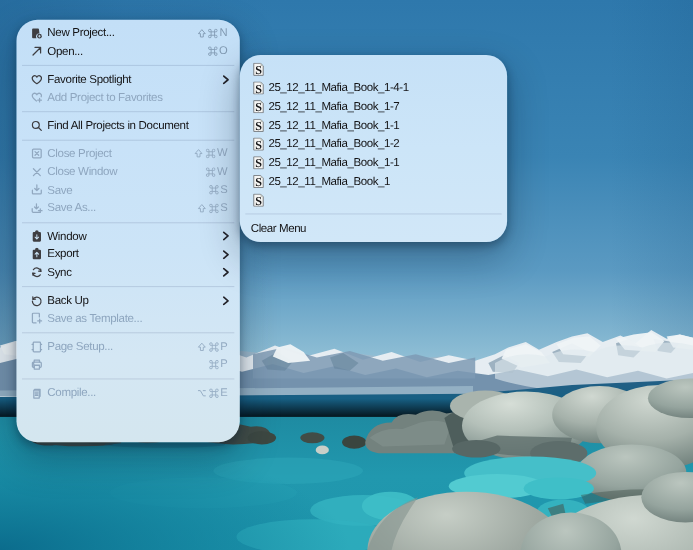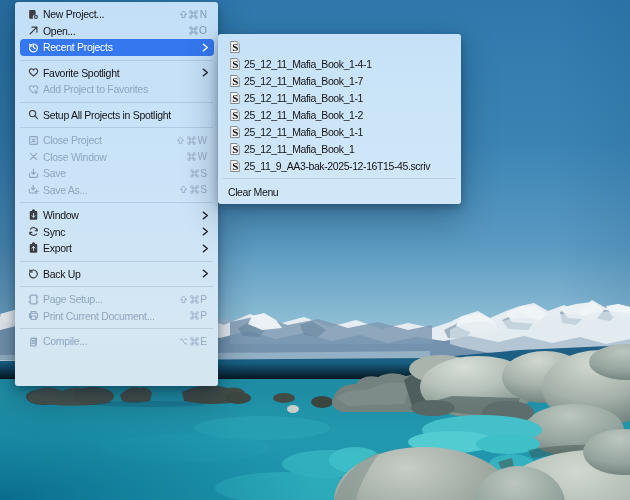--- a/index.html
+++ b/index.html
@@ -1,21 +1,21 @@
 <!DOCTYPE html>
 <html><head>
 <meta charset="utf-8">
 <style>
   html,body{margin:0;padding:0;}
   body{width:630px;height:500px;overflow:hidden;position:relative;
        font-family:"Liberation Sans", sans-serif;}
   #bg{position:absolute;left:0;top:0;width:630px;height:500px;}
-  .menu{position:absolute;border-radius:3px;
+  .menu{position:absolute;border-radius:19px;
         box-shadow:0 3px 8px rgba(5,25,45,.35),0 14px 36px rgba(5,25,45,.33);
-        font-size:10.5px;color:#141416;}
+        font-size:10.5px;color:#141416;margin-top:16px;}
   #m1{left:15px;top:2px;width:203px;height:384px;letter-spacing:-0.3px;
       background:linear-gradient(180deg,#c3dff7 0%,#c8e2f8 30%,#cce4f7 55%,#d4e7f4 80%,#d4e6ef 100%);}
   #m2{left:218px;top:34px;width:243px;height:170px;letter-spacing:-0.4px;
       background:linear-gradient(180deg,#c6e1f7 0%,#cce5f8 50%,#d1e7f8 100%);}
   .pad{padding-top:4px;}
   .row{height:16.5px;display:flex;align-items:center;position:relative;}
   .row>*{position:relative;}
   .row .ic{width:15px;margin-left:11px;display:flex;justify-content:center;align-items:center;flex:none;color:#3e3e42;}
   .dis .ic{color:#91a8c0;}
   .sel .ic{color:#fff;}
@@ -225,159 +225,157 @@
       </div>
       <div class="lb">Open...</div>
       <div class="sp"></div>
       <div class="sc">
         <svg class="gl" width="9" height="9" viewBox="0 0 11 11">
           <path d="M3.6,3.6 H7.4 V7.4 H3.6 Z M3.6,3.6 H2.4 A1.45,1.45 0 1 1 3.6,2.4 Z M7.4,3.6 V2.4 A1.45,1.45 0 1 1 8.6,3.6 Z M7.4,7.4 H8.6 A1.45,1.45 0 1 1 7.4,8.6 Z M3.6,7.4 V8.6 A1.45,1.45 0 1 1 2.4,7.4 Z" fill="none" stroke="currentColor" stroke-width="0.95"></path>
         </svg> 
         <span>O</span>
       </div>
     </div>
-  <div class="row sel">
-      <div class="hl"></div>
-      <div class="ic">
-        <svg class="gl" width="11" height="11" viewBox="0 0 12 12">
-          <path d="M2.0,2.2 L2.2,4.6 L4.6,4.4" fill="none" stroke="currentColor" stroke-width="1.25" stroke-linecap="round" stroke-linejoin="round"></path>
-          <path d="M2.2,4.4 A4.3,4.3 0 1 1 1.7,6.0" fill="none" stroke="currentColor" stroke-width="1.25" stroke-linecap="round" stroke-linejoin="round"></path>
-          <path d="M6,3.6 V6.1 L7.8,7.2" fill="none" stroke="currentColor" stroke-width="1.25" stroke-linecap="round" stroke-linejoin="round"></path>
-        </svg>
-      </div>
-      <div class="lb">Recent Projects</div>
+  <div class="sep">
+      <div></div>
+    </div>
+  <div class="row">
+      <div class="ic">
+        <svg class="gl" width="11" height="11" viewBox="0 0 12 12">
+          <path d="M6,9.9 C2.2,7.4 1.0,5.2 1.6,3.5 C2.1,2.1 3.8,1.5 5.0,2.3 C5.5,2.6 5.8,3.0 6,3.4 C6.2,3.0 6.5,2.6 7.0,2.3 C8.2,1.5 9.9,2.1 10.4,3.5 C11.0,5.2 9.8,7.4 6,9.9 Z" fill="none" stroke="currentColor" stroke-width="1.25" stroke-linecap="round" stroke-linejoin="round"></path>
+        </svg>
+      </div>
+      <div class="lb">Favorite Spotlight</div>
       <div class="sp"></div>
       <div class="ar">
         <svg class="gl" width="7" height="9" viewBox="0 0 7 9">
           <path d="M1.4,1.2 L5.3,4.5 L1.4,7.8" fill="none" stroke="currentColor" stroke-width="1.5" stroke-linecap="round" stroke-linejoin="round"></path>
         </svg>
       </div>
     </div>
-  <div class="sep">
-      <div></div>
-    </div>
-  <div class="row">
-      <div class="ic">
-        <svg class="gl" width="11" height="11" viewBox="0 0 12 12">
-          <path d="M6,9.9 C2.2,7.4 1.0,5.2 1.6,3.5 C2.1,2.1 3.8,1.5 5.0,2.3 C5.5,2.6 5.8,3.0 6,3.4 C6.2,3.0 6.5,2.6 7.0,2.3 C8.2,1.5 9.9,2.1 10.4,3.5 C11.0,5.2 9.8,7.4 6,9.9 Z" fill="none" stroke="currentColor" stroke-width="1.25" stroke-linecap="round" stroke-linejoin="round"></path>
-        </svg>
-      </div>
-      <div class="lb">Favorite Spotlight</div>
+  <div class="row dis">
+      <div class="ic">
+        <svg class="gl" width="11" height="11" viewBox="0 0 12 12">
+          <path d="M5.6,9.6 C2.2,7.2 1.0,5.1 1.6,3.5 C2.1,2.1 3.8,1.5 5.0,2.3 C5.4,2.6 5.8,3.0 6,3.4 C6.2,3.0 6.5,2.6 7.0,2.3 C8.2,1.5 9.9,2.1 10.4,3.5 C10.6,4.1 10.6,4.7 10.3,5.4" fill="none" stroke="currentColor" stroke-width="1.25" stroke-linecap="round" stroke-linejoin="round"></path>
+          <path d="M8.7,7.0 V10.6 M6.9,8.8 H10.5" fill="none" stroke="currentColor" stroke-width="1.25" stroke-linecap="round" stroke-linejoin="round"></path>
+        </svg>
+      </div>
+      <div class="lb">Add Project to Favorites</div>
+    </div>
+  <div class="sep">
+      <div></div>
+    </div>
+  <div class="row">
+      <div class="ic">
+        <svg class="gl" width="11" height="11" viewBox="0 0 12 12">
+          <circle cx="5" cy="5" r="3.4" fill="none" stroke="currentColor" stroke-width="1.2"></circle>
+          <path d="M7.6,7.6 L10.4,10.4" fill="none" stroke="currentColor" stroke-width="1.25" stroke-linecap="round" stroke-linejoin="round"></path>
+        </svg>
+      </div>
+      <div class="lb">Find All Projects in Document</div>
+    </div>
+  <div class="sep">
+      <div></div>
+    </div>
+  <div class="row dis">
+      <div class="ic">
+        <svg class="gl" width="11" height="11" viewBox="0 0 12 12">
+          <path d="M1.7,2.7 A1,1 0 0 1 2.7,1.7 H9.3 A1,1 0 0 1 10.3,2.7 V9.3 A1,1 0 0 1 9.3,10.3 H2.7 A1,1 0 0 1 1.7,9.3 Z" fill="none" stroke="currentColor" stroke-width="1.25" stroke-linecap="round" stroke-linejoin="round"></path>
+          <path d="M4.2,4.2 L7.8,7.8 M7.8,4.2 L4.2,7.8" fill="none" stroke="currentColor" stroke-width="1.25" stroke-linecap="round" stroke-linejoin="round"></path>
+        </svg>
+      </div>
+      <div class="lb">Close Project</div>
+      <div class="sp"></div>
+      <div class="sc">
+        <svg class="gl" width="9" height="9" viewBox="0 0 11 11">
+          <path d="M5.5,1.2 L9.3,5.6 H7.1 V9.3 H3.9 V5.6 H1.7 Z" fill="none" stroke="currentColor" stroke-width="1"></path>
+        </svg> 
+        <svg class="gl" width="9" height="9" viewBox="0 0 11 11">
+          <path d="M3.6,3.6 H7.4 V7.4 H3.6 Z M3.6,3.6 H2.4 A1.45,1.45 0 1 1 3.6,2.4 Z M7.4,3.6 V2.4 A1.45,1.45 0 1 1 8.6,3.6 Z M7.4,7.4 H8.6 A1.45,1.45 0 1 1 7.4,8.6 Z M3.6,7.4 V8.6 A1.45,1.45 0 1 1 2.4,7.4 Z" fill="none" stroke="currentColor" stroke-width="0.95"></path>
+        </svg> 
+        <span>W</span>
+      </div>
+    </div>
+  <div class="row dis">
+      <div class="ic">
+        <svg class="gl" width="11" height="11" viewBox="0 0 12 12">
+          <path d="M2.6,2.6 L9.4,9.4 M9.4,2.6 L2.6,9.4" fill="none" stroke="currentColor" stroke-width="1.25" stroke-linecap="round" stroke-linejoin="round"></path>
+        </svg>
+      </div>
+      <div class="lb">Close Window</div>
+      <div class="sp"></div>
+      <div class="sc">
+        <svg class="gl" width="9" height="9" viewBox="0 0 11 11">
+          <path d="M3.6,3.6 H7.4 V7.4 H3.6 Z M3.6,3.6 H2.4 A1.45,1.45 0 1 1 3.6,2.4 Z M7.4,3.6 V2.4 A1.45,1.45 0 1 1 8.6,3.6 Z M7.4,7.4 H8.6 A1.45,1.45 0 1 1 7.4,8.6 Z M3.6,7.4 V8.6 A1.45,1.45 0 1 1 2.4,7.4 Z" fill="none" stroke="currentColor" stroke-width="0.95"></path>
+        </svg> 
+        <span>W</span>
+      </div>
+    </div>
+  <div class="row dis">
+      <div class="ic">
+        <svg class="gl" width="11" height="11" viewBox="0 0 12 12">
+          <path d="M6,1.2 V6.6 M3.9,4.7 L6,6.8 L8.1,4.7" fill="none" stroke="currentColor" stroke-width="1.25" stroke-linecap="round" stroke-linejoin="round"></path>
+          <path d="M1.6,6.4 V9.2 A1,1 0 0 0 2.6,10.2 H9.4 A1,1 0 0 0 10.4,9.2 V6.4" fill="none" stroke="currentColor" stroke-width="1.25" stroke-linecap="round" stroke-linejoin="round"></path>
+        </svg>
+      </div>
+      <div class="lb">Save</div>
+      <div class="sp"></div>
+      <div class="sc">
+        <svg class="gl" width="9" height="9" viewBox="0 0 11 11">
+          <path d="M3.6,3.6 H7.4 V7.4 H3.6 Z M3.6,3.6 H2.4 A1.45,1.45 0 1 1 3.6,2.4 Z M7.4,3.6 V2.4 A1.45,1.45 0 1 1 8.6,3.6 Z M7.4,7.4 H8.6 A1.45,1.45 0 1 1 7.4,8.6 Z M3.6,7.4 V8.6 A1.45,1.45 0 1 1 2.4,7.4 Z" fill="none" stroke="currentColor" stroke-width="0.95"></path>
+        </svg> 
+        <span>S</span>
+      </div>
+    </div>
+  <div class="row dis">
+      <div class="ic">
+        <svg class="gl" width="11" height="11" viewBox="0 0 12 12">
+          <path d="M5.6,1.4 V6.2 M3.7,4.5 L5.6,6.4 L7.5,4.5" fill="none" stroke="currentColor" stroke-width="1.25" stroke-linecap="round" stroke-linejoin="round"></path>
+          <path d="M1.4,6.2 V8.8 A1,1 0 0 0 2.4,9.8 H8.8" fill="none" stroke="currentColor" stroke-width="1.25" stroke-linecap="round" stroke-linejoin="round"></path>
+          <path d="M9.4,6.4 V10 M7.6,8.2 H11.2" fill="none" stroke="currentColor" stroke-width="1.25" stroke-linecap="round" stroke-linejoin="round"></path>
+        </svg>
+      </div>
+      <div class="lb">Save As...</div>
+      <div class="sp"></div>
+      <div class="sc">
+        <svg class="gl" width="9" height="9" viewBox="0 0 11 11">
+          <path d="M5.5,1.2 L9.3,5.6 H7.1 V9.3 H3.9 V5.6 H1.7 Z" fill="none" stroke="currentColor" stroke-width="1"></path>
+        </svg> 
+        <svg class="gl" width="9" height="9" viewBox="0 0 11 11">
+          <path d="M3.6,3.6 H7.4 V7.4 H3.6 Z M3.6,3.6 H2.4 A1.45,1.45 0 1 1 3.6,2.4 Z M7.4,3.6 V2.4 A1.45,1.45 0 1 1 8.6,3.6 Z M7.4,7.4 H8.6 A1.45,1.45 0 1 1 7.4,8.6 Z M3.6,7.4 V8.6 A1.45,1.45 0 1 1 2.4,7.4 Z" fill="none" stroke="currentColor" stroke-width="0.95"></path>
+        </svg> 
+        <span>S</span>
+      </div>
+    </div>
+  <div class="sep">
+      <div></div>
+    </div>
+  <div class="row">
+      <div class="ic">
+        <svg class="gl" width="11" height="12" viewBox="0 0 12 12">
+          <path d="M3.0,1.6 H4.2 A1.3,1.3 0 0 1 7.8,1.6 H9.0 A1.1,1.1 0 0 1 10.1,2.7 V10.0 A1.1,1.1 0 0 1 9.0,11.1 H3.0 A1.1,1.1 0 0 1 1.9,10.0 V2.7 A1.1,1.1 0 0 1 3.0,1.6 Z" fill="currentColor"></path>
+          <path d="M6,4.2 V8.4 M4.3,6.7 L6,8.5 L7.7,6.7" stroke="#cde5f7" stroke-width="1" fill="none" stroke-linecap="round" stroke-linejoin="round"></path>
+        </svg>
+      </div>
+      <div class="lb">Window</div>
       <div class="sp"></div>
       <div class="ar">
         <svg class="gl" width="7" height="9" viewBox="0 0 7 9">
           <path d="M1.4,1.2 L5.3,4.5 L1.4,7.8" fill="none" stroke="currentColor" stroke-width="1.5" stroke-linecap="round" stroke-linejoin="round"></path>
         </svg>
       </div>
     </div>
-  <div class="row dis">
-      <div class="ic">
-        <svg class="gl" width="11" height="11" viewBox="0 0 12 12">
-          <path d="M5.6,9.6 C2.2,7.2 1.0,5.1 1.6,3.5 C2.1,2.1 3.8,1.5 5.0,2.3 C5.4,2.6 5.8,3.0 6,3.4 C6.2,3.0 6.5,2.6 7.0,2.3 C8.2,1.5 9.9,2.1 10.4,3.5 C10.6,4.1 10.6,4.7 10.3,5.4" fill="none" stroke="currentColor" stroke-width="1.25" stroke-linecap="round" stroke-linejoin="round"></path>
-          <path d="M8.7,7.0 V10.6 M6.9,8.8 H10.5" fill="none" stroke="currentColor" stroke-width="1.25" stroke-linecap="round" stroke-linejoin="round"></path>
-        </svg>
-      </div>
-      <div class="lb">Add Project to Favorites</div>
-    </div>
-  <div class="sep">
-      <div></div>
-    </div>
-  <div class="row">
-      <div class="ic">
-        <svg class="gl" width="11" height="11" viewBox="0 0 12 12">
-          <circle cx="5" cy="5" r="3.4" fill="none" stroke="currentColor" stroke-width="1.2"></circle>
-          <path d="M7.6,7.6 L10.4,10.4" fill="none" stroke="currentColor" stroke-width="1.25" stroke-linecap="round" stroke-linejoin="round"></path>
-        </svg>
-      </div>
-      <div class="lb">Setup All Projects in Spotlight</div>
-    </div>
-  <div class="sep">
-      <div></div>
-    </div>
-  <div class="row dis">
-      <div class="ic">
-        <svg class="gl" width="11" height="11" viewBox="0 0 12 12">
-          <path d="M1.7,2.7 A1,1 0 0 1 2.7,1.7 H9.3 A1,1 0 0 1 10.3,2.7 V9.3 A1,1 0 0 1 9.3,10.3 H2.7 A1,1 0 0 1 1.7,9.3 Z" fill="none" stroke="currentColor" stroke-width="1.25" stroke-linecap="round" stroke-linejoin="round"></path>
-          <path d="M4.2,4.2 L7.8,7.8 M7.8,4.2 L4.2,7.8" fill="none" stroke="currentColor" stroke-width="1.25" stroke-linecap="round" stroke-linejoin="round"></path>
-        </svg>
-      </div>
-      <div class="lb">Close Project</div>
-      <div class="sp"></div>
-      <div class="sc">
-        <svg class="gl" width="9" height="9" viewBox="0 0 11 11">
-          <path d="M5.5,1.2 L9.3,5.6 H7.1 V9.3 H3.9 V5.6 H1.7 Z" fill="none" stroke="currentColor" stroke-width="1"></path>
-        </svg> 
-        <svg class="gl" width="9" height="9" viewBox="0 0 11 11">
-          <path d="M3.6,3.6 H7.4 V7.4 H3.6 Z M3.6,3.6 H2.4 A1.45,1.45 0 1 1 3.6,2.4 Z M7.4,3.6 V2.4 A1.45,1.45 0 1 1 8.6,3.6 Z M7.4,7.4 H8.6 A1.45,1.45 0 1 1 7.4,8.6 Z M3.6,7.4 V8.6 A1.45,1.45 0 1 1 2.4,7.4 Z" fill="none" stroke="currentColor" stroke-width="0.95"></path>
-        </svg> 
-        <span>W</span>
-      </div>
-    </div>
-  <div class="row dis">
-      <div class="ic">
-        <svg class="gl" width="11" height="11" viewBox="0 0 12 12">
-          <path d="M2.6,2.6 L9.4,9.4 M9.4,2.6 L2.6,9.4" fill="none" stroke="currentColor" stroke-width="1.25" stroke-linecap="round" stroke-linejoin="round"></path>
-        </svg>
-      </div>
-      <div class="lb">Close Window</div>
-      <div class="sp"></div>
-      <div class="sc">
-        <svg class="gl" width="9" height="9" viewBox="0 0 11 11">
-          <path d="M3.6,3.6 H7.4 V7.4 H3.6 Z M3.6,3.6 H2.4 A1.45,1.45 0 1 1 3.6,2.4 Z M7.4,3.6 V2.4 A1.45,1.45 0 1 1 8.6,3.6 Z M7.4,7.4 H8.6 A1.45,1.45 0 1 1 7.4,8.6 Z M3.6,7.4 V8.6 A1.45,1.45 0 1 1 2.4,7.4 Z" fill="none" stroke="currentColor" stroke-width="0.95"></path>
-        </svg> 
-        <span>W</span>
-      </div>
-    </div>
-  <div class="row dis">
-      <div class="ic">
-        <svg class="gl" width="11" height="11" viewBox="0 0 12 12">
-          <path d="M6,1.2 V6.6 M3.9,4.7 L6,6.8 L8.1,4.7" fill="none" stroke="currentColor" stroke-width="1.25" stroke-linecap="round" stroke-linejoin="round"></path>
-          <path d="M1.6,6.4 V9.2 A1,1 0 0 0 2.6,10.2 H9.4 A1,1 0 0 0 10.4,9.2 V6.4" fill="none" stroke="currentColor" stroke-width="1.25" stroke-linecap="round" stroke-linejoin="round"></path>
-        </svg>
-      </div>
-      <div class="lb">Save</div>
-      <div class="sp"></div>
-      <div class="sc">
-        <svg class="gl" width="9" height="9" viewBox="0 0 11 11">
-          <path d="M3.6,3.6 H7.4 V7.4 H3.6 Z M3.6,3.6 H2.4 A1.45,1.45 0 1 1 3.6,2.4 Z M7.4,3.6 V2.4 A1.45,1.45 0 1 1 8.6,3.6 Z M7.4,7.4 H8.6 A1.45,1.45 0 1 1 7.4,8.6 Z M3.6,7.4 V8.6 A1.45,1.45 0 1 1 2.4,7.4 Z" fill="none" stroke="currentColor" stroke-width="0.95"></path>
-        </svg> 
-        <span>S</span>
-      </div>
-    </div>
-  <div class="row dis">
-      <div class="ic">
-        <svg class="gl" width="11" height="11" viewBox="0 0 12 12">
-          <path d="M5.6,1.4 V6.2 M3.7,4.5 L5.6,6.4 L7.5,4.5" fill="none" stroke="currentColor" stroke-width="1.25" stroke-linecap="round" stroke-linejoin="round"></path>
-          <path d="M1.4,6.2 V8.8 A1,1 0 0 0 2.4,9.8 H8.8" fill="none" stroke="currentColor" stroke-width="1.25" stroke-linecap="round" stroke-linejoin="round"></path>
-          <path d="M9.4,6.4 V10 M7.6,8.2 H11.2" fill="none" stroke="currentColor" stroke-width="1.25" stroke-linecap="round" stroke-linejoin="round"></path>
-        </svg>
-      </div>
-      <div class="lb">Save As...</div>
-      <div class="sp"></div>
-      <div class="sc">
-        <svg class="gl" width="9" height="9" viewBox="0 0 11 11">
-          <path d="M5.5,1.2 L9.3,5.6 H7.1 V9.3 H3.9 V5.6 H1.7 Z" fill="none" stroke="currentColor" stroke-width="1"></path>
-        </svg> 
-        <svg class="gl" width="9" height="9" viewBox="0 0 11 11">
-          <path d="M3.6,3.6 H7.4 V7.4 H3.6 Z M3.6,3.6 H2.4 A1.45,1.45 0 1 1 3.6,2.4 Z M7.4,3.6 V2.4 A1.45,1.45 0 1 1 8.6,3.6 Z M7.4,7.4 H8.6 A1.45,1.45 0 1 1 7.4,8.6 Z M3.6,7.4 V8.6 A1.45,1.45 0 1 1 2.4,7.4 Z" fill="none" stroke="currentColor" stroke-width="0.95"></path>
-        </svg> 
-        <span>S</span>
-      </div>
-    </div>
-  <div class="sep">
-      <div></div>
-    </div>
   <div class="row">
       <div class="ic">
         <svg class="gl" width="11" height="12" viewBox="0 0 12 12">
           <path d="M3.0,1.6 H4.2 A1.3,1.3 0 0 1 7.8,1.6 H9.0 A1.1,1.1 0 0 1 10.1,2.7 V10.0 A1.1,1.1 0 0 1 9.0,11.1 H3.0 A1.1,1.1 0 0 1 1.9,10.0 V2.7 A1.1,1.1 0 0 1 3.0,1.6 Z" fill="currentColor"></path>
-          <path d="M6,4.2 V8.4 M4.3,6.7 L6,8.5 L7.7,6.7" stroke="#cde5f7" stroke-width="1" fill="none" stroke-linecap="round" stroke-linejoin="round"></path>
-        </svg>
-      </div>
-      <div class="lb">Window</div>
+          <path d="M6,8.6 V4.4 M4.3,6.1 L6,4.3 L7.7,6.1" stroke="#cde5f7" stroke-width="1" fill="none" stroke-linecap="round" stroke-linejoin="round"></path>
+        </svg>
+      </div>
+      <div class="lb">Export</div>
       <div class="sp"></div>
       <div class="ar">
         <svg class="gl" width="7" height="9" viewBox="0 0 7 9">
           <path d="M1.4,1.2 L5.3,4.5 L1.4,7.8" fill="none" stroke="currentColor" stroke-width="1.5" stroke-linecap="round" stroke-linejoin="round"></path>
         </svg>
       </div>
     </div>
   <div class="row">
       <div class="ic">
         <svg class="gl" width="11" height="11" viewBox="0 0 12 12">
@@ -388,52 +386,46 @@
         </svg>
       </div>
       <div class="lb">Sync</div>
       <div class="sp"></div>
       <div class="ar">
         <svg class="gl" width="7" height="9" viewBox="0 0 7 9">
           <path d="M1.4,1.2 L5.3,4.5 L1.4,7.8" fill="none" stroke="currentColor" stroke-width="1.5" stroke-linecap="round" stroke-linejoin="round"></path>
         </svg>
       </div>
     </div>
-  <div class="row">
-      <div class="ic">
-        <svg class="gl" width="11" height="12" viewBox="0 0 12 12">
-          <path d="M3.0,1.6 H4.2 A1.3,1.3 0 0 1 7.8,1.6 H9.0 A1.1,1.1 0 0 1 10.1,2.7 V10.0 A1.1,1.1 0 0 1 9.0,11.1 H3.0 A1.1,1.1 0 0 1 1.9,10.0 V2.7 A1.1,1.1 0 0 1 3.0,1.6 Z" fill="currentColor"></path>
-          <path d="M6,8.6 V4.4 M4.3,6.1 L6,4.3 L7.7,6.1" stroke="#cde5f7" stroke-width="1" fill="none" stroke-linecap="round" stroke-linejoin="round"></path>
-        </svg>
-      </div>
-      <div class="lb">Export</div>
+  <div class="sep">
+      <div></div>
+    </div>
+  <div class="row">
+      <div class="ic">
+        <svg class="gl" width="11" height="11" viewBox="0 0 12 12">
+          <path d="M2.0,2.0 L2.2,4.5 L4.7,4.3" fill="none" stroke="currentColor" stroke-width="1.25" stroke-linecap="round" stroke-linejoin="round"></path>
+          <path d="M2.2,4.3 A4.3,4.3 0 1 1 1.6,6.2" fill="none" stroke="currentColor" stroke-width="1.25" stroke-linecap="round" stroke-linejoin="round"></path>
+        </svg>
+      </div>
+      <div class="lb">Back Up</div>
       <div class="sp"></div>
       <div class="ar">
         <svg class="gl" width="7" height="9" viewBox="0 0 7 9">
           <path d="M1.4,1.2 L5.3,4.5 L1.4,7.8" fill="none" stroke="currentColor" stroke-width="1.5" stroke-linecap="round" stroke-linejoin="round"></path>
         </svg>
       </div>
     </div>
-  <div class="sep">
-      <div></div>
-    </div>
-  <div class="row">
-      <div class="ic">
-        <svg class="gl" width="11" height="11" viewBox="0 0 12 12">
-          <path d="M2.0,2.0 L2.2,4.5 L4.7,4.3" fill="none" stroke="currentColor" stroke-width="1.25" stroke-linecap="round" stroke-linejoin="round"></path>
-          <path d="M2.2,4.3 A4.3,4.3 0 1 1 1.6,6.2" fill="none" stroke="currentColor" stroke-width="1.25" stroke-linecap="round" stroke-linejoin="round"></path>
-        </svg>
-      </div>
-      <div class="lb">Back Up</div>
-      <div class="sp"></div>
-      <div class="ar">
-        <svg class="gl" width="7" height="9" viewBox="0 0 7 9">
-          <path d="M1.4,1.2 L5.3,4.5 L1.4,7.8" fill="none" stroke="currentColor" stroke-width="1.5" stroke-linecap="round" stroke-linejoin="round"></path>
-        </svg>
-      </div>
+  <div class="row dis">
+      <div class="ic">
+        <svg class="gl" width="11" height="11" viewBox="0 0 12 12">
+          <path d="M8.5,4.5 V1.6 A0.8,0.8 0 0 0 7.7,0.8 H2.4 A0.8,0.8 0 0 0 1.6,1.6 V9.6 A0.8,0.8 0 0 0 2.4,10.4 H5.2" fill="none" stroke="currentColor" stroke-width="1.25" stroke-linecap="round" stroke-linejoin="round"></path>
+          <path d="M8.8,6.6 V10.4 M6.9,8.5 H10.7" fill="none" stroke="currentColor" stroke-width="1.25" stroke-linecap="round" stroke-linejoin="round"></path>
+        </svg>
+      </div>
+      <div class="lb">Save as Template...</div>
     </div>
   <div class="sep">
       <div></div>
     </div>
   <div class="row dis">
       <div class="ic">
         <svg class="gl" width="11" height="11" viewBox="0 0 12 12">
           <path d="M3.2,1.2 H8.8 A0.8,0.8 0 0 1 9.6,2.0 V10.0 A0.8,0.8 0 0 1 8.8,10.8 H3.2 A0.8,0.8 0 0 1 2.4,10.0 V2.0 A0.8,0.8 0 0 1 3.2,1.2 Z" fill="none" stroke="currentColor" stroke-width="1.25" stroke-linecap="round" stroke-linejoin="round"></path>
           <path d="M1.3,3.4 H2.2 M1.3,8.6 H2.2 M9.8,3.4 H10.7 M9.8,8.6 H10.7" fill="none" stroke="currentColor" stroke-width="1.25" stroke-linecap="round" stroke-linejoin="round"></path>
         </svg>
@@ -451,21 +443,20 @@
       </div>
     </div>
   <div class="row dis">
       <div class="ic">
         <svg class="gl" width="11" height="11" viewBox="0 0 12 12">
           <path d="M3.4,3.4 V1.6 H8.6 V3.4" fill="none" stroke="currentColor" stroke-width="1.25" stroke-linecap="round" stroke-linejoin="round"></path>
           <path d="M2.6,3.6 H9.4 A1,1 0 0 1 10.4,4.6 V7.6 A1,1 0 0 1 9.4,8.6 H8.6 M3.4,8.6 H2.6 A1,1 0 0 1 1.6,7.6 V4.6 A1,1 0 0 1 2.6,3.6 Z" fill="none" stroke="currentColor" stroke-width="1.25" stroke-linecap="round" stroke-linejoin="round"></path>
           <path d="M3.4,6.6 H8.6 V10.4 H3.4 Z" fill="none" stroke="currentColor" stroke-width="1.25" stroke-linecap="round" stroke-linejoin="round"></path>
         </svg>
       </div>
-      <div class="lb">Print Current Document...</div>
       <div class="sp"></div>
       <div class="sc">
         <svg class="gl" width="9" height="9" viewBox="0 0 11 11">
           <path d="M3.6,3.6 H7.4 V7.4 H3.6 Z M3.6,3.6 H2.4 A1.45,1.45 0 1 1 3.6,2.4 Z M7.4,3.6 V2.4 A1.45,1.45 0 1 1 8.6,3.6 Z M7.4,7.4 H8.6 A1.45,1.45 0 1 1 7.4,8.6 Z M3.6,7.4 V8.6 A1.45,1.45 0 1 1 2.4,7.4 Z" fill="none" stroke="currentColor" stroke-width="0.95"></path>
         </svg> 
         <span>P</span>
       </div>
     </div>
   <div class="sep">
       <div></div>
@@ -564,21 +555,20 @@
       <div class="lb">25_12_11_Mafia_Book_1</div>
     </div>
   <div class="m2row">
       <div class="ic">
         <svg class="gl" width="10" height="12" viewBox="0 0 10 12">
           <path d="M0.7,0.5 H6.9 L9.3,2.9 V11.5 H0.7 Z" fill="#f6f6f4" stroke="#6e7378" stroke-width="0.8"></path>
           <path d="M6.9,0.5 L9.3,2.9 H6.9 Z" fill="#b9bdb9"></path>
           <text x="5.0" y="10.2" font-family="Liberation Serif, serif" font-size="11" font-weight="bold" fill="#141416" text-anchor="middle">S</text>
         </svg>
       </div>
-      <div class="lb">25_11_9_AA3-bak-2025-12-16T15-45.scriv</div>
     </div>
   <div class="sep">
       <div></div>
     </div>
   <div class="m2row">
       <div class="lb" style="margin-left:10px">Clear Menu</div>
     </div>
 </div>
 
 </body></html>

